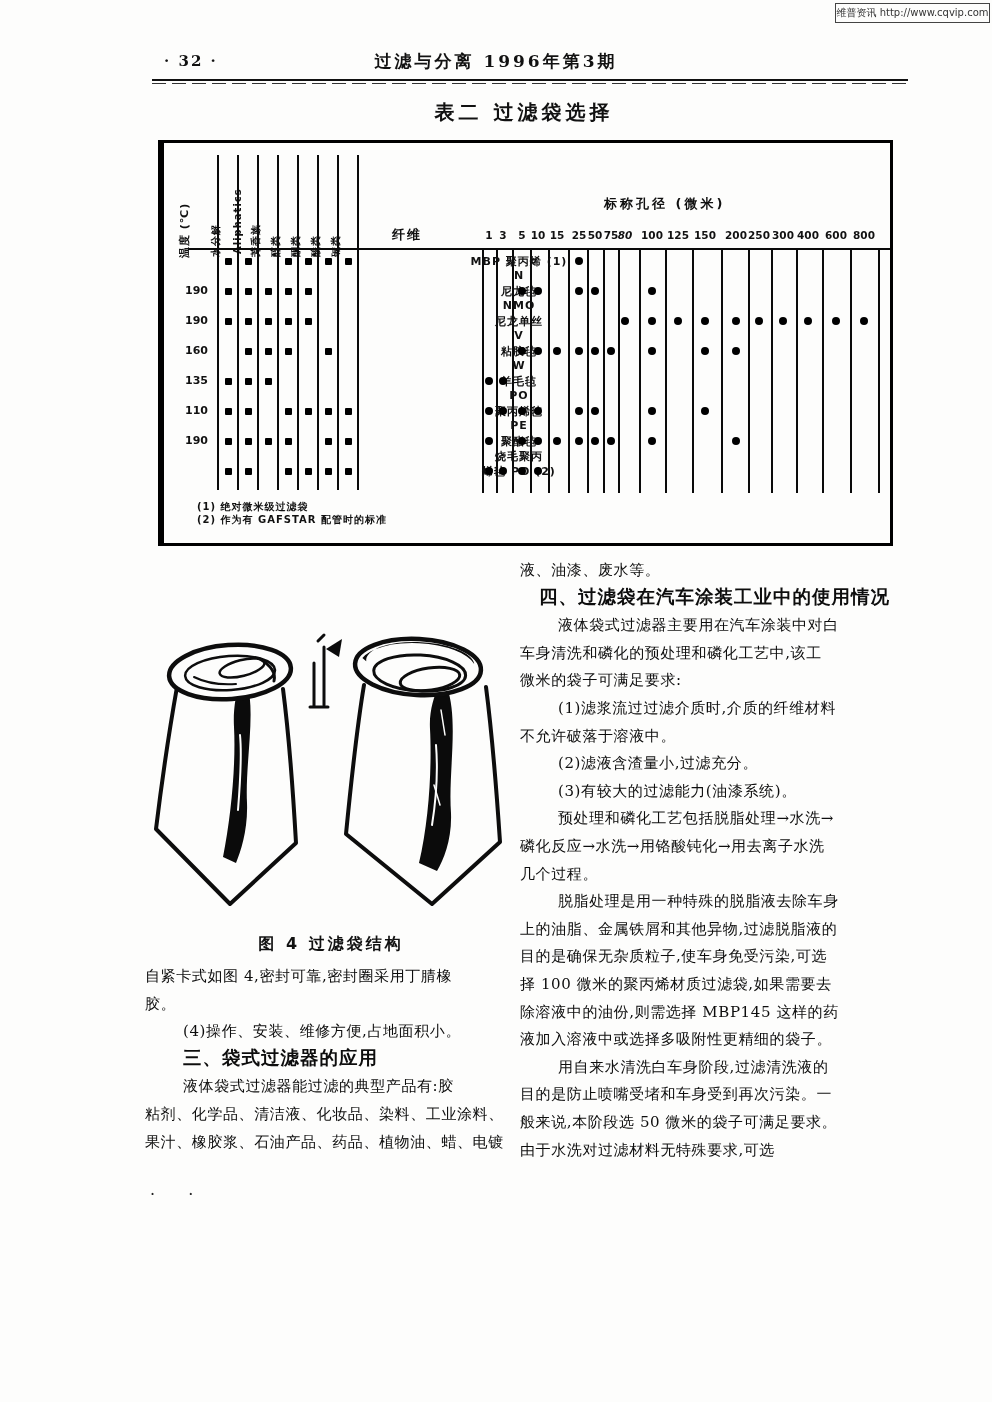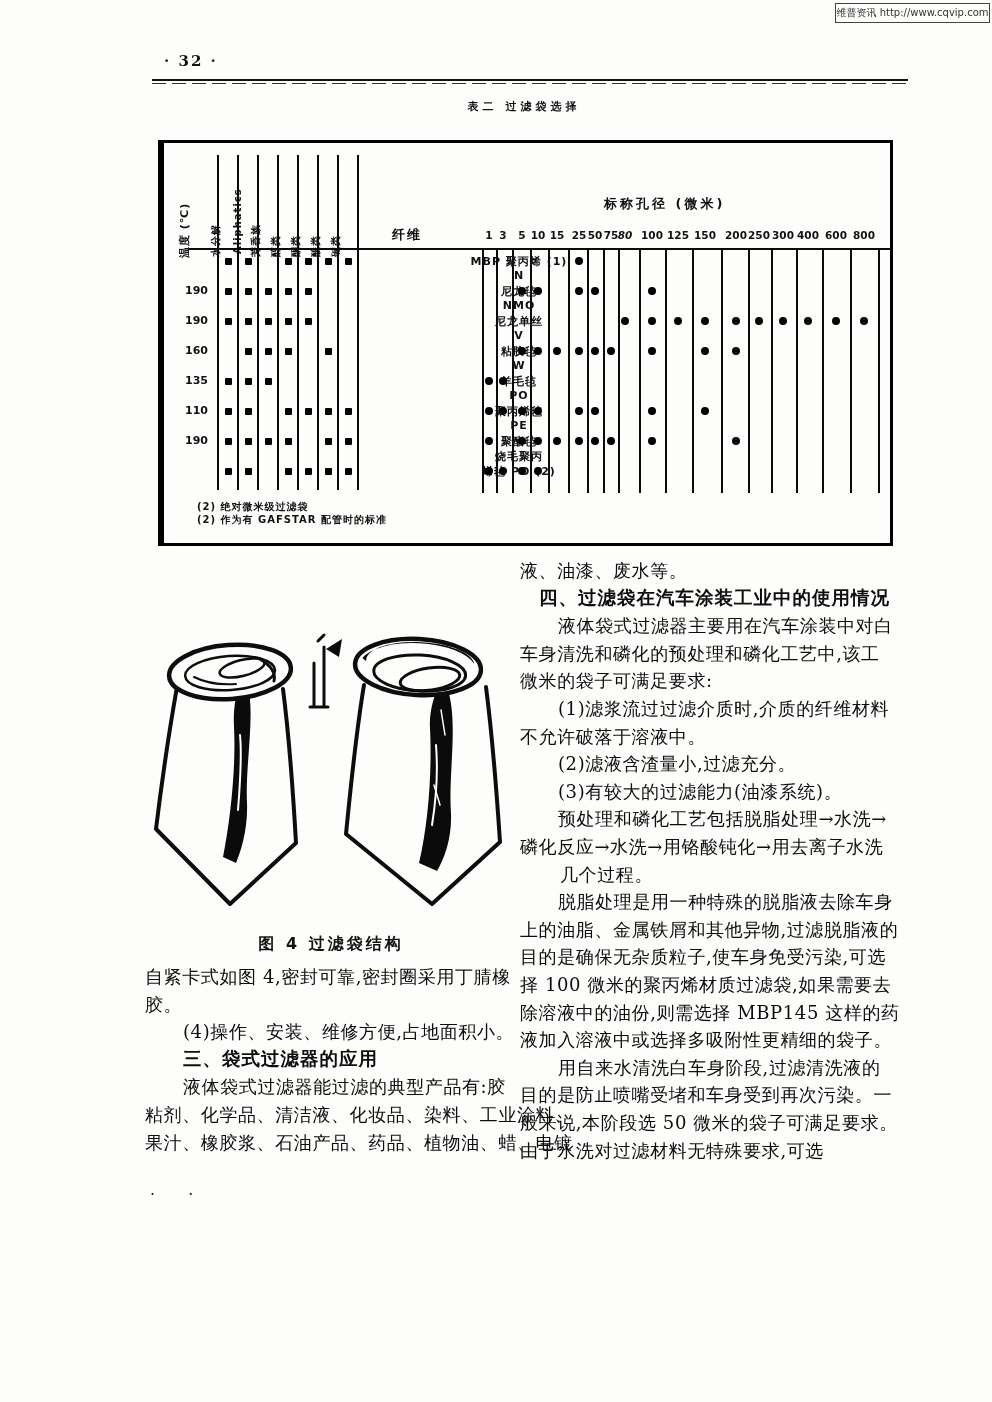--- a/index.html
+++ b/index.html
@@ -15,21 +15,21 @@
     top:3px;left:835px;width:153px;height:18px;border:1px solid #444;
     font-family:"DejaVu Sans",sans-serif;font-size:10px;line-height:18px;
     text-align:center;color:#333;letter-spacing:0;
   }
   
   .pageno{top:52px;left:164px;font-size:15px;letter-spacing:2px;font-weight:bold;}
   .journal{top:50px;left:0;width:992px;text-align:center;font-size:17px;font-weight:bold;letter-spacing:3px;}
   .hrule{top:79px;left:152px;width:756px;height:2px;background:#111;}
   .hrule2{top:83px;left:152px;width:756px;height:1px;background:repeating-linear-gradient(90deg,#333 0 14px,transparent 14px 20px);}
   
-  .tcaption{top:99px;left:160px;width:728px;text-align:center;font-size:11px;font-weight:bold;letter-spacing:4px;font-family:"DejaVu Sans",sans-serif;}
+  .tcaption{top:99px;left:160px;width:728px;text-align:center;font-size:20px;font-weight:bold;letter-spacing:4px;font-family:"DejaVu Sans",sans-serif;}
   
   .tframe{
     top:140px;left:158px;width:726px;height:400px;
     border:3px solid #000;border-left-width:6px;background:#fdfdfc;
     font-family:"DejaVu Sans",sans-serif;
   }
   .vline{position:absolute;width:2px;background:#0a0a0a;}
   .hsep{position:absolute;height:2px;background:#0a0a0a;}
   .rotlabel{
     position:absolute;font-size:10px;font-weight:bold;white-space:nowrap;
@@ -41,34 +41,35 @@
   .porehdr{position:absolute;font-size:13px;font-weight:bold;letter-spacing:3px;}
   .micron{position:absolute;font-size:10.5px;font-weight:bold;text-align:center;width:28px;}
   .sqdot{position:absolute;width:7px;height:7px;background:#000;border-radius:1px;}
   .cdot{position:absolute;width:8px;height:8px;background:#000;border-radius:50%;}
   .footnote{position:absolute;font-size:10px;font-weight:bold;letter-spacing:1px;white-space:nowrap;}
   
   .figsvg{top:615px;left:148px;}
   .fcaption{top:934px;left:145px;width:372px;text-align:center;font-size:16px;font-weight:bold;letter-spacing:3px;font-family:"DejaVu Sans",sans-serif;}
   
   .textline{
-    position:absolute;font-size:18px;line-height:27.6px;height:27.6px;
+    position:absolute;font-size:15px;line-height:27.6px;height:27.6px;
     letter-spacing:0.6px;white-space:nowrap;color:#0d0d0d;
   }
-  .textline.bold{font-weight:bold;font-family:Liberation Serif, serif;font-size:18.5px;letter-spacing:1px;}
+  .textline.bold{font-weight:bold;font-family:Liberation Mono, monospace;font-size:18.5px;letter-spacing:1px;}
   .straymarks{top:1185px;left:150px;font-size:16px;letter-spacing:14px;color:#222;}
 </style>
 </head>
 <body>
 
 <div class="page">
 
   <div class="abs watermark nowrap">维普资讯 http://www.cqvip.com</div>
 
   <div class="abs pageno">· 32 ·</div>
+  <div class="abs journal">过滤与分离  1996年第3期</div>
   <div class="abs hrule"></div>
   <div class="abs hrule2"></div>
 
   <div class="abs tcaption">表二  过滤袋选择</div>
 
   <div class="abs tframe" id="tableframe">
       <div class="rotlabel" style="left: 28px; top: 100px; font-size: 11px;">温度 (℃)</div>
       <div class="rotlabel" style="left: 59px; top: 100px;">水分解</div>
       <div class="rotlabel" style="left: 79px; top: 100px;">Aliphatics</div>
       <div class="rotlabel" style="left: 99px; top: 100px;">芳香族</div>
@@ -227,21 +228,21 @@
       <div class="sqdot" style="left: 60.5px; top: 324.5px;"></div>
       <div class="sqdot" style="left: 80.5px; top: 324.5px;"></div>
       <div class="sqdot" style="left: 120.5px; top: 324.5px;"></div>
       <div class="sqdot" style="left: 140.5px; top: 324.5px;"></div>
       <div class="sqdot" style="left: 160.5px; top: 324.5px;"></div>
       <div class="sqdot" style="left: 180.5px; top: 324.5px;"></div>
       <div class="cdot" style="left: 321px; top: 324px;"></div>
       <div class="cdot" style="left: 335px; top: 324px;"></div>
       <div class="cdot" style="left: 354px; top: 324px;"></div>
       <div class="cdot" style="left: 370px; top: 324px;"></div>
-      <div class="footnote" style="left: 33px; top: 357px;">(2) 绝对微米级过滤袋</div>
+      <div class="footnote" style="left: 33px; top: 357px;">(1) 绝对微米级过滤袋</div>
       <div class="footnote" style="left: 33px; top: 370px;">(2) 作为有 GAFSTAR 配管时的标准</div>
     </div>
 
   <svg class="abs figsvg" width="372" height="322" viewBox="0 0 372 322">
     <g stroke="#0d0d0d" fill="none" stroke-linecap="round" stroke-linejoin="round">
 
       <path d="M 29 72 C 24 100 14 165 8 214 L 82 289 L 148 228 C 144 158 139 105 135 74" fill="#fdfdfc" stroke-width="4"></path>
 
       <path d="M 99 68 C 108 98 97 148 99 188 C 100 214 93 236 88 248 L 75 242
                C 83 202 88 150 86 112 C 85 95 88 79 91 70 Z" fill="#0b0b0b" stroke="none"></path>
@@ -291,21 +292,21 @@
       <div class="textline bold" style="left: 539px; top: 584.6px;">四、过滤袋在汽车涂装工业中的使用情况</div>
       <div class="textline" style="left: 558px; top: 612.2px;">液体袋式过滤器主要用在汽车涂装中对白</div>
       <div class="textline" style="left: 520px; top: 639.8px;">车身清洗和磷化的预处理和磷化工艺中,该工</div>
       <div class="textline" style="left: 520px; top: 667.4px;">微米的袋子可满足要求:</div>
       <div class="textline" style="left: 558px; top: 695px;">(1)滤浆流过过滤介质时,介质的纤维材料</div>
       <div class="textline" style="left: 520px; top: 722.6px;">不允许破落于溶液中。</div>
       <div class="textline" style="left: 558px; top: 750.2px;">(2)滤液含渣量小,过滤充分。</div>
       <div class="textline" style="left: 558px; top: 777.8px; text-align: center;">(3)有较大的过滤能力(油漆系统)。</div>
       <div class="textline" style="left: 558px; top: 805.4px;">预处理和磷化工艺包括脱脂处理→水洗→</div>
       <div class="textline" style="left: 520px; top: 833px;">磷化反应→水洗→用铬酸钝化→用去离子水洗</div>
-      <div class="textline" style="left: 520px; top: 860.6px; margin-left: 40px;">几个过程。</div>
+      <div class="textline" style="left: 520px; top: 860.6px;">几个过程。</div>
       <div class="textline" style="left: 558px; top: 888.2px;">脱脂处理是用一种特殊的脱脂液去除车身</div>
       <div class="textline" style="left: 520px; top: 915.8px;">上的油脂、金属铁屑和其他异物,过滤脱脂液的</div>
       <div class="textline" style="left: 520px; top: 943.4px;">目的是确保无杂质粒子,使车身免受污染,可选</div>
       <div class="textline" style="left: 520px; top: 971px;">择 100 微米的聚丙烯材质过滤袋,如果需要去</div>
       <div class="textline" style="left: 520px; top: 998.6px;">除溶液中的油份,则需选择 MBP145 这样的药</div>
       <div class="textline" style="left: 520px; top: 1026.2px;">液加入溶液中或选择多吸附性更精细的袋子。</div>
       <div class="textline" style="left: 558px; top: 1053.8px;">用自来水清洗白车身阶段,过滤清洗液的</div>
       <div class="textline" style="left: 520px; top: 1081.4px;">目的是防止喷嘴受堵和车身受到再次污染。一</div>
       <div class="textline" style="left: 520px; top: 1109px;">般来说,本阶段选 50 微米的袋子可满足要求。</div>
       <div class="textline" style="left: 520px; top: 1136.6px;">由于水洗对过滤材料无特殊要求,可选</div>

